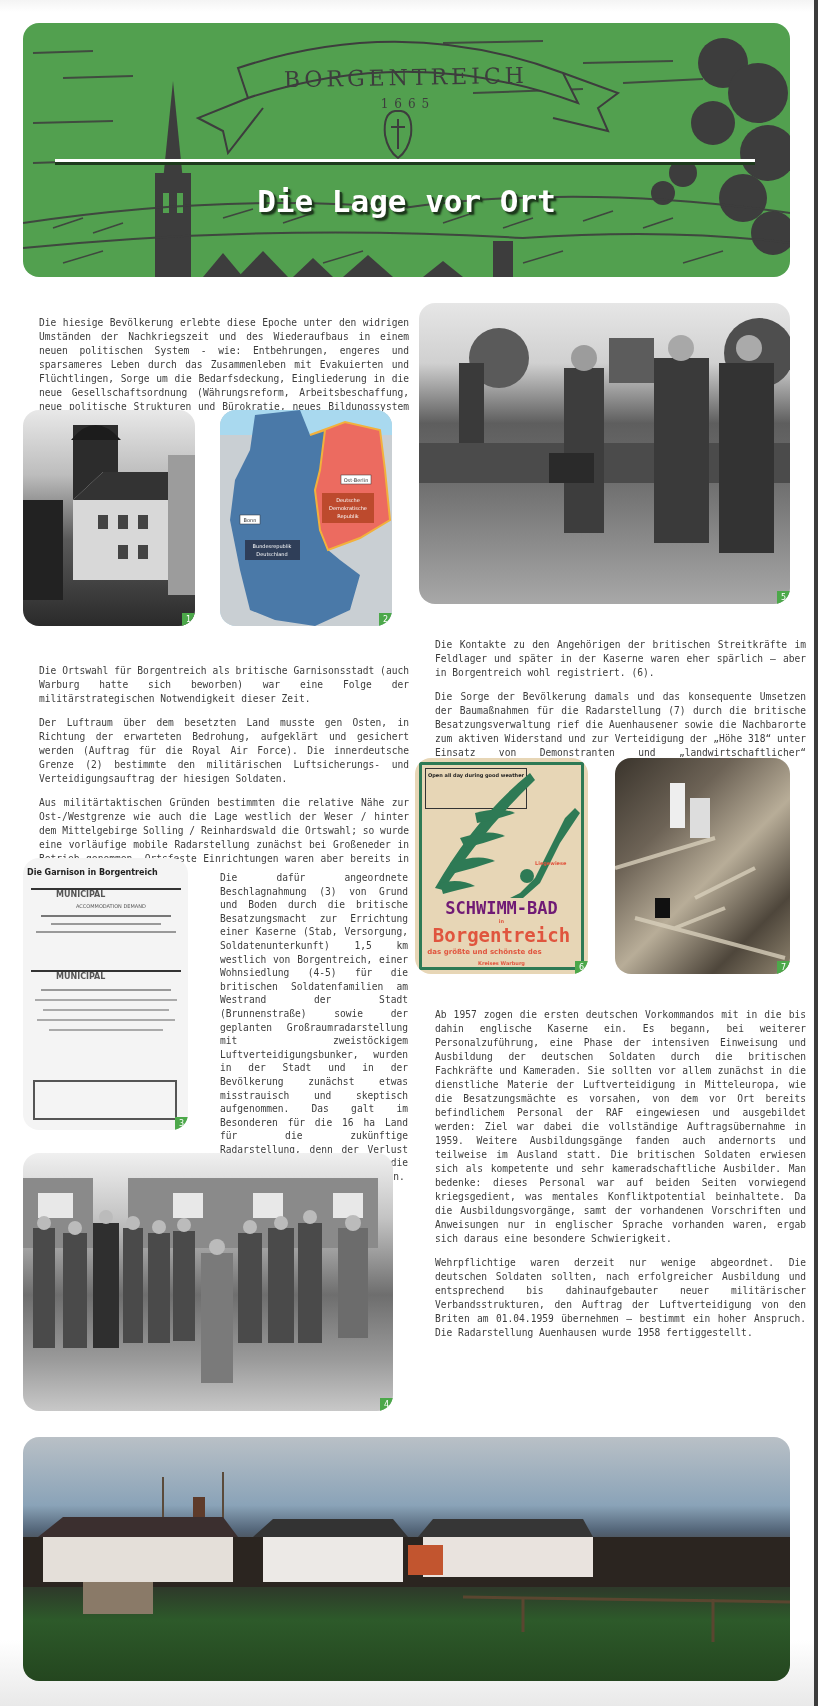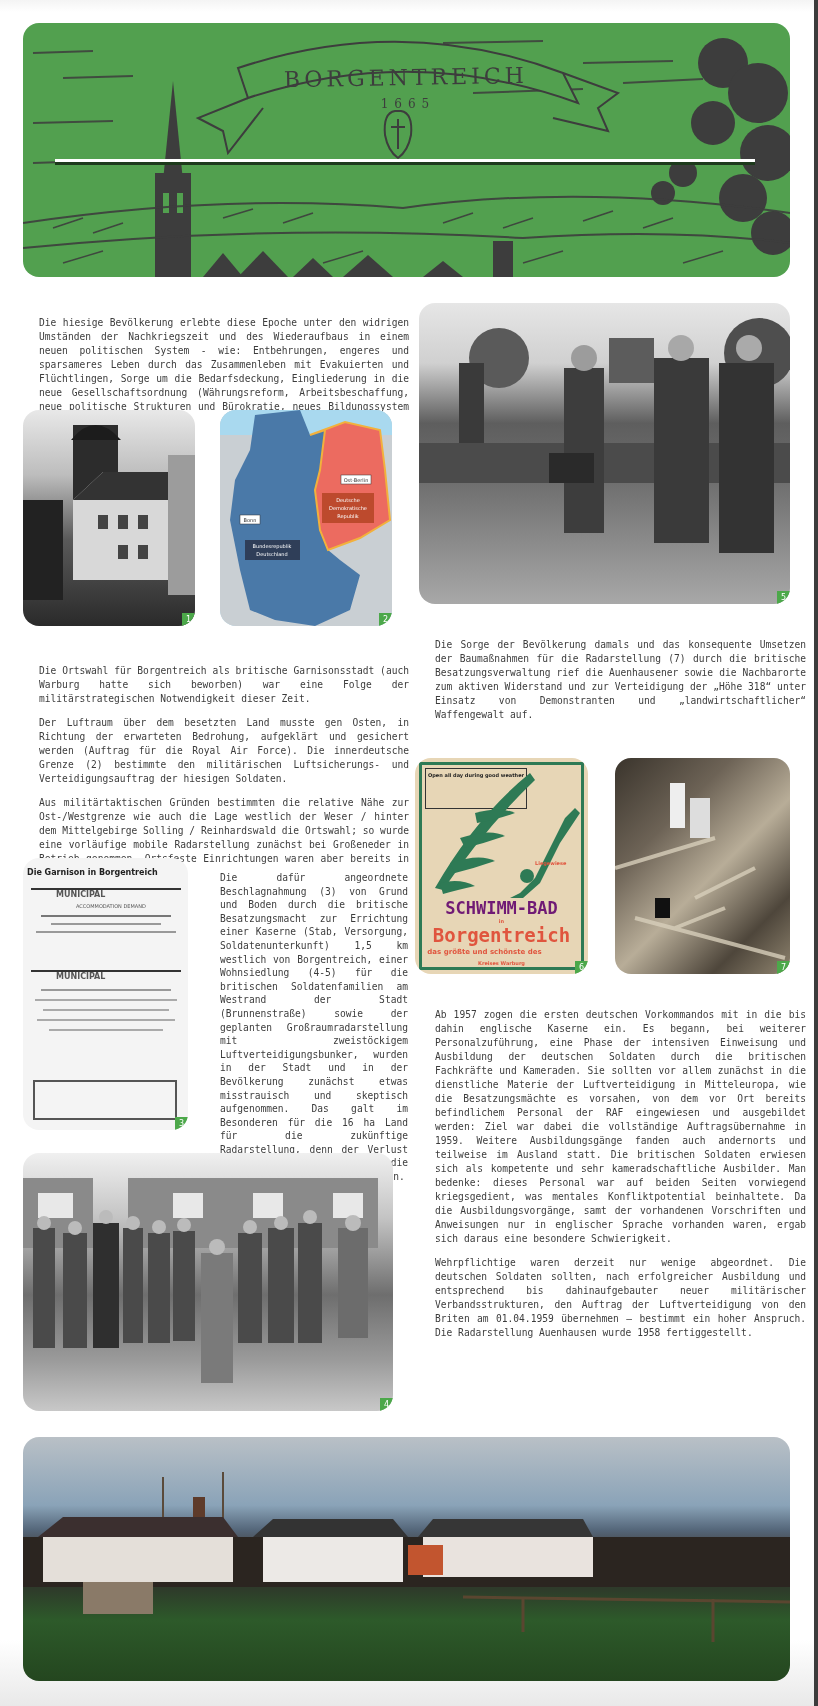--- a/index.html
+++ b/index.html
@@ -131,20 +131,21 @@
         <path d="M215 254 L240 228 L265 254 Z"></path>
       <path d="M270 254 L290 235 L310 254 Z"></path>
         <rect x="470" y="218" width="20" height="36"></rect>
       <path d="M320 254 L345 232 L370 254 Z"></path>
         <path d="M400 254 L420 238 L440 254 Z"></path>
     </g>
     <text x="383" y="62" text-anchor="middle" font-family="DejaVu Serif, serif" font-size="22" fill="#3d3d3d" letter-spacing="4" transform="rotate(-1 383 62)">BORGENTREICH</text>
     <text x="385" y="85" text-anchor="middle" font-family="DejaVu Serif, serif" font-size="12" fill="#3d3d3d" letter-spacing="6">1665</text>
   </svg>
   <div class="banner-rule"></div>
+  <div class="banner-title">Die Lage vor Ort</div>
 </div>
 
 <div class="abs txt" style="left:23px; top:300px; width:370px;">Die hiesige Bevölkerung erlebte diese Epoche unter den widrigen Umständen der Nachkriegszeit und des Wiederaufbaus in einem neuen politischen System - wie: Entbehrungen, engeres und sparsameres Leben durch das Zusammenleben mit Evakuierten und Flüchtlingen, Sorge um die Bedarfsdeckung, Eingliederung in die neue Gesellschaftsordnung (Währungsreform, Arbeitsbeschaffung, neue politische Strukturen und Bürokratie, neues Bildungssystem und Verwaltung. (1)</div>
 
 <div class="abs photo p1">
   <svg width="172" height="216">
     <rect x="50" y="15" width="45" height="90" fill="#2c2c2c"></rect>
     <path d="M48 30 Q72 0 98 30 Z" fill="#1c1c1c"></path>
     <path d="M50 90 L80 62 L145 62 L145 170 L50 170 Z" fill="#d8d8d8"></path>
     <path d="M50 90 L80 62 L145 62 L150 90 Z" fill="#333"></path>
@@ -259,20 +260,21 @@
     <rect x="235" y="55" width="55" height="185" fill="#3a3a3a"></rect>
     <circle cx="262" cy="45" r="13" fill="#a8a8a8"></circle>
     <rect x="300" y="60" width="55" height="190" fill="#333"></rect>
     <circle cx="330" cy="45" r="13" fill="#aaa"></circle>
     <rect x="190" y="35" width="45" height="45" fill="#5c5c5c"></rect>
   </svg>
   <div class="badge">5</div>
 </div>
 
 <div class="abs txt" style="left:419px; top:622px; width:371px;">
+  <p>Die Kontakte zu den Angehörigen der britischen Streitkräfte im Feldlager und später in der Kaserne waren eher spärlich – aber in Borgentreich wohl registriert. (6).</p>
   <p>Die Sorge der Bevölkerung damals und das konsequente Umsetzen der Baumaßnahmen für die Radarstellung (7) durch die britische Besatzungsverwaltung rief die Auenhausener sowie die Nachbarorte zum aktiven Widerstand und zur Verteidigung der „Höhe 318“ unter Einsatz von Demonstranten und „landwirtschaftlicher“ Waffengewalt auf.</p>
 </div>
 
 <div class="abs photo p6">
   <div style="position:absolute; inset:4px; border:3px solid #2e7a55;"></div>
   <div style="position:absolute; left:10px; top:10px; width:100px; height:36px; border:1.5px solid #333; font:bold 5px 'DejaVu Sans', sans-serif; color:#222; text-align:center; padding-top:3px;">Open all day during good weather</div>
   <svg width="173" height="216" style="position:absolute; left:0; top:0;">
     <g fill="#2e7a55">
       <path d="M115 15 Q60 60 20 130 L28 132 Q70 70 120 22 Z"></path>
       <path d="M45 80 Q75 70 90 78 Q70 85 50 90 Z"></path>

